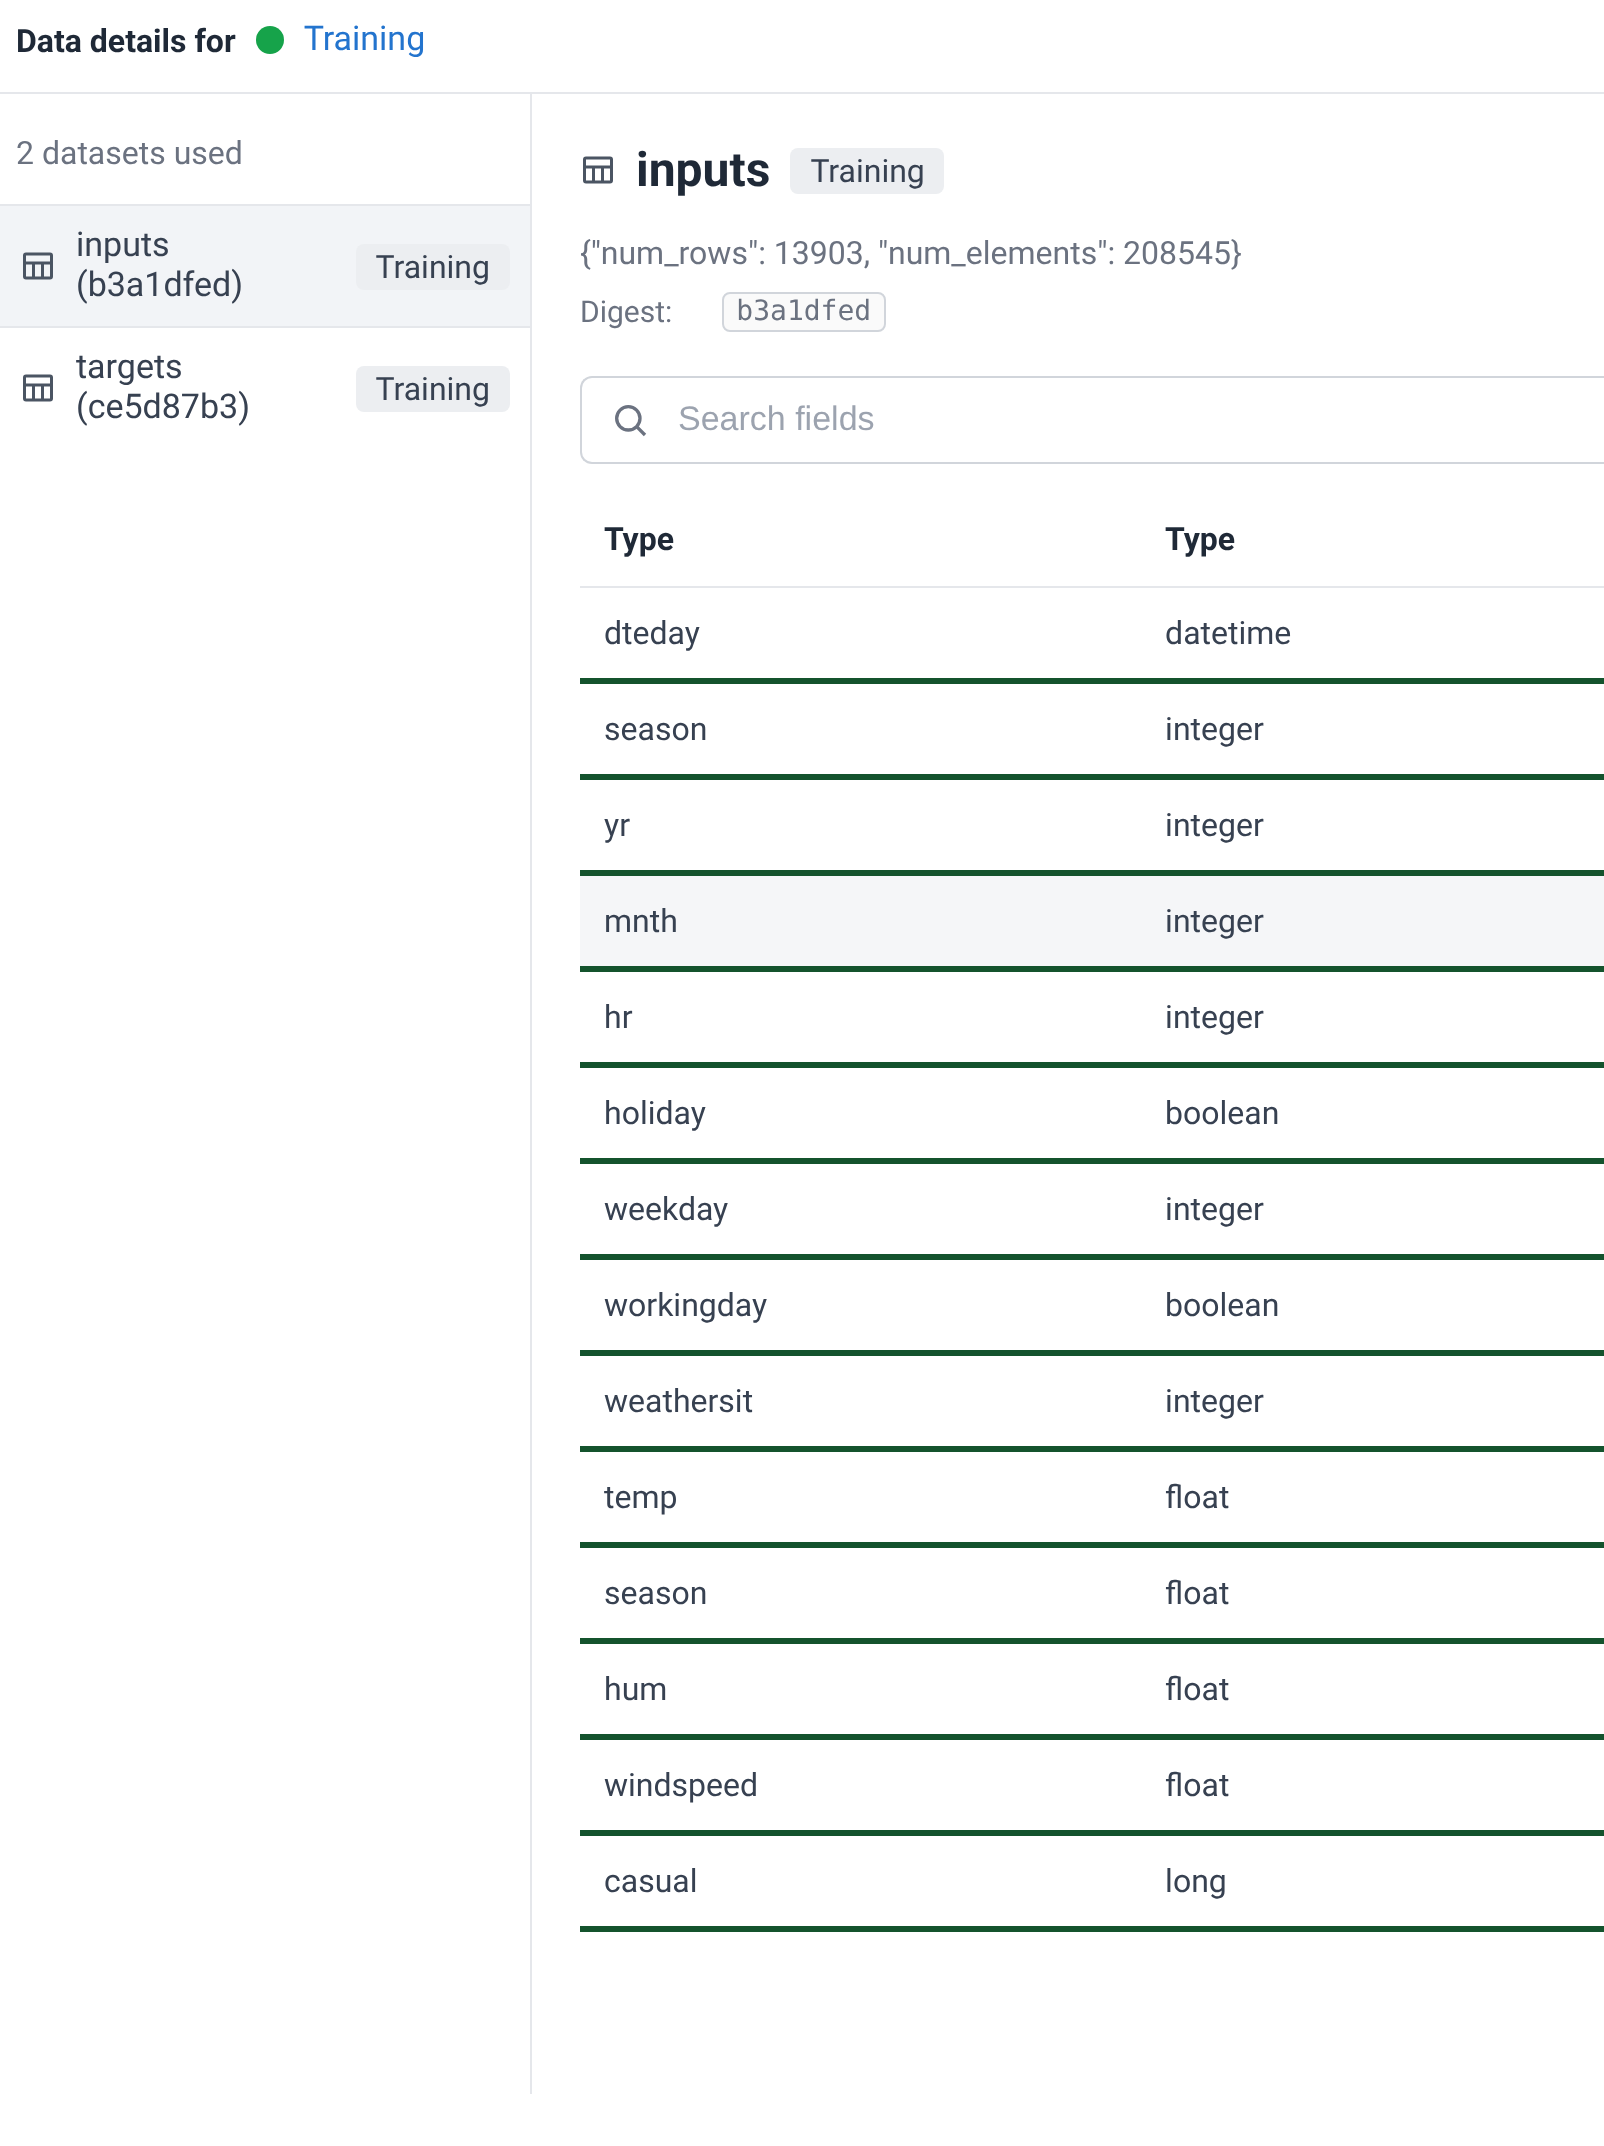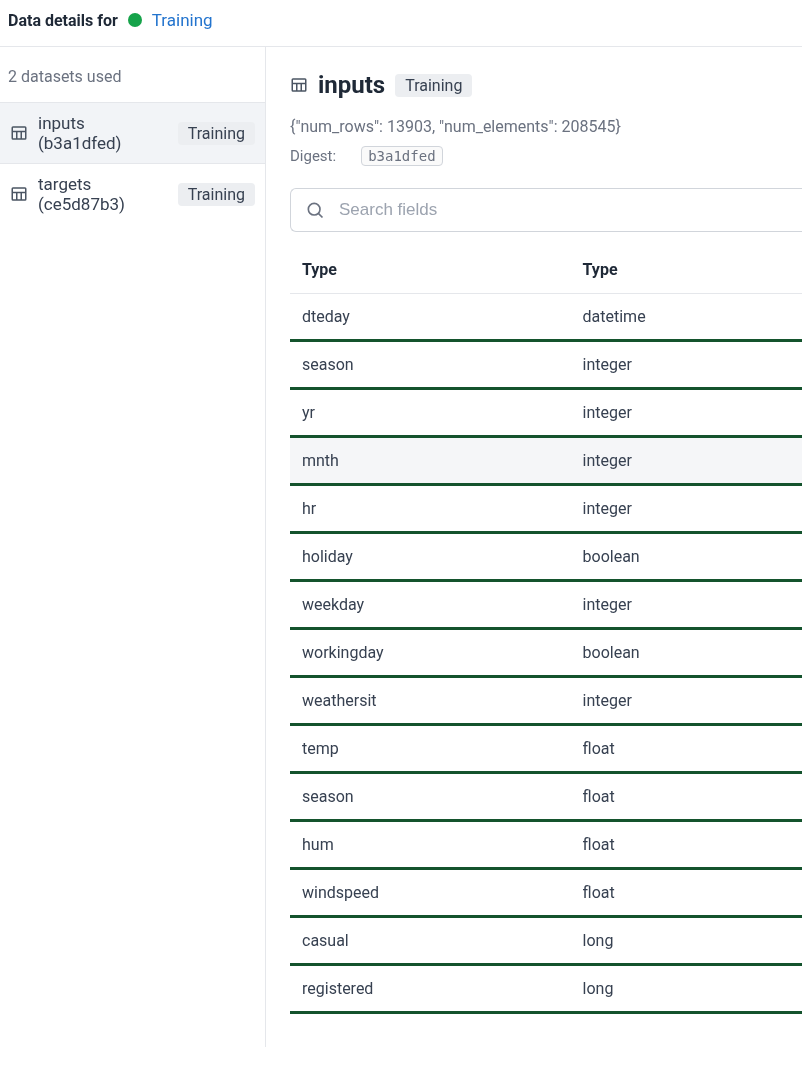--- a/index.html
+++ b/index.html
@@ -276,20 +276,16 @@
             <td>float</td>
           </tr>
           <tr>
             <td>windspeed</td>
             <td>float</td>
           </tr>
           <tr>
             <td>casual</td>
             <td>long</td>
           </tr>
-          <tr>
-            <td>registered</td>
-            <td>long</td>
-          </tr>
         </tbody>
     </table>
   </div>
 </div>
 
 </body></html>

